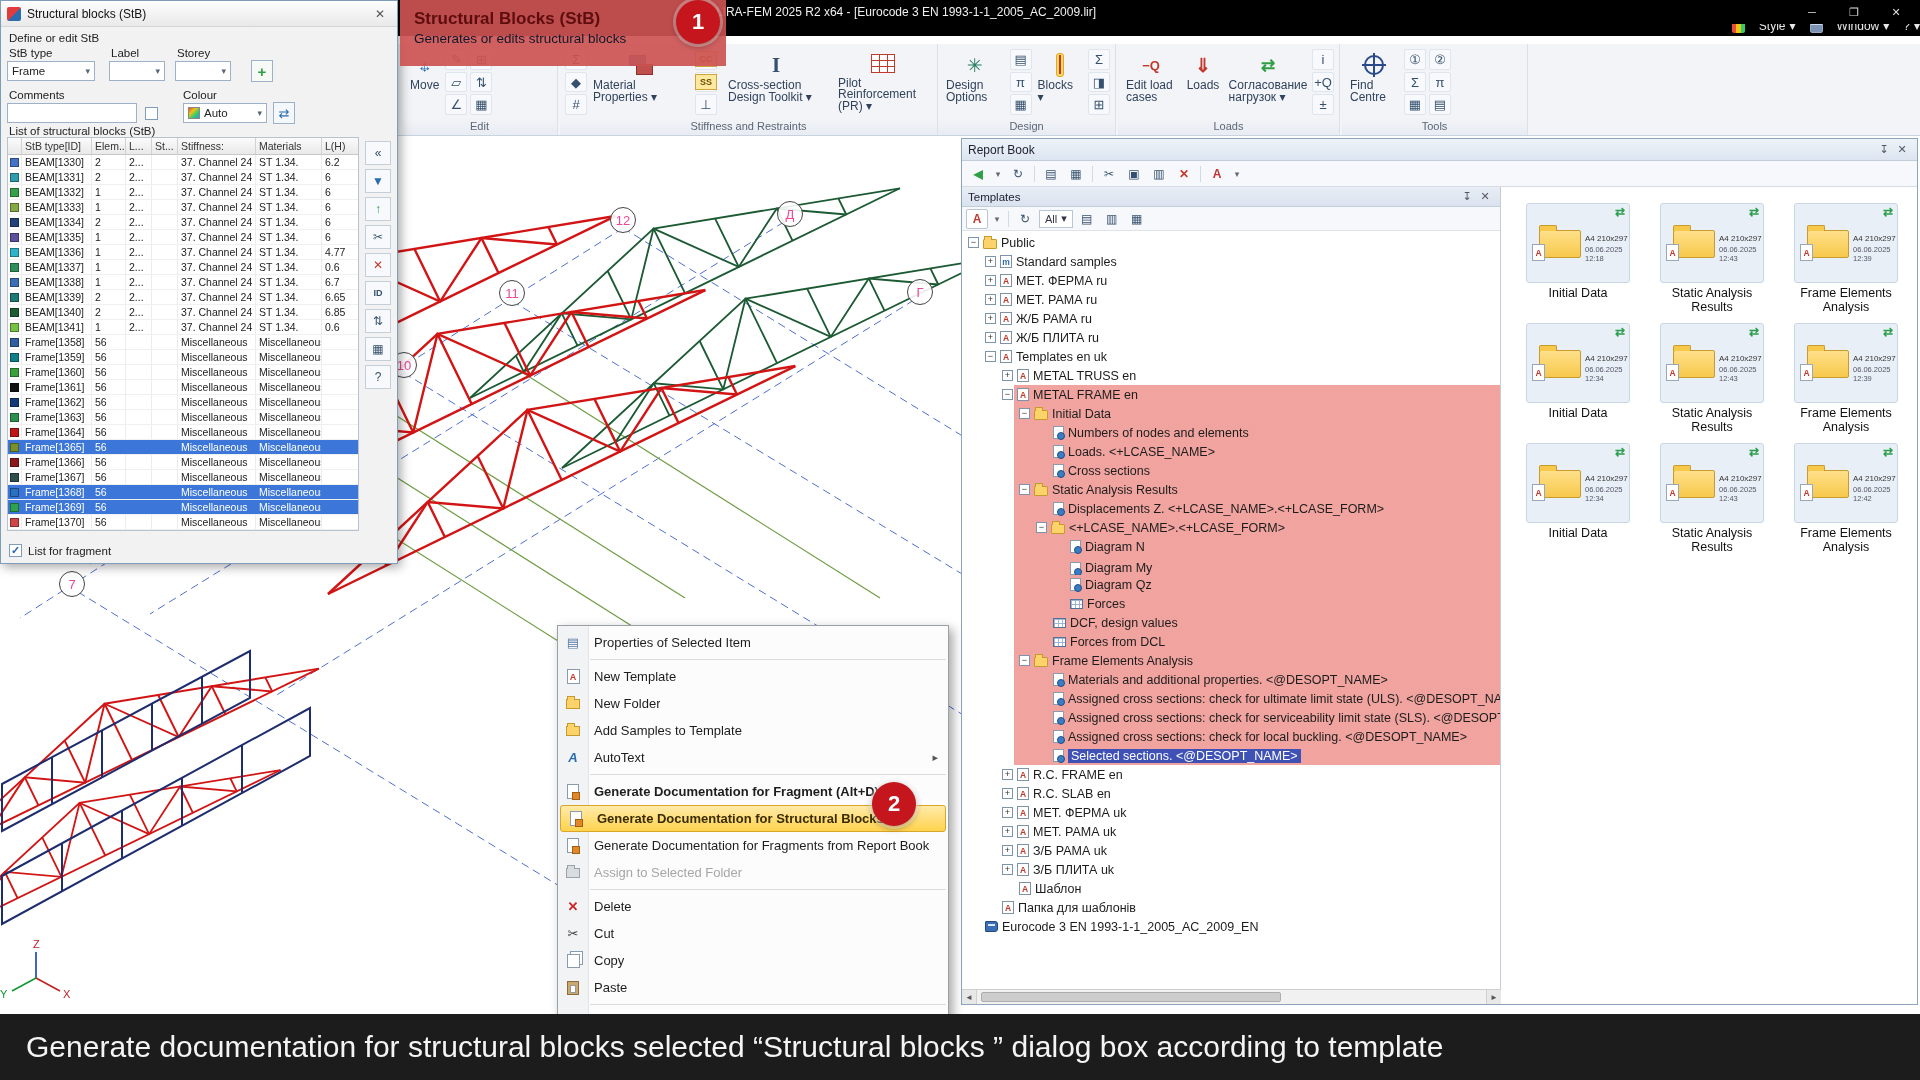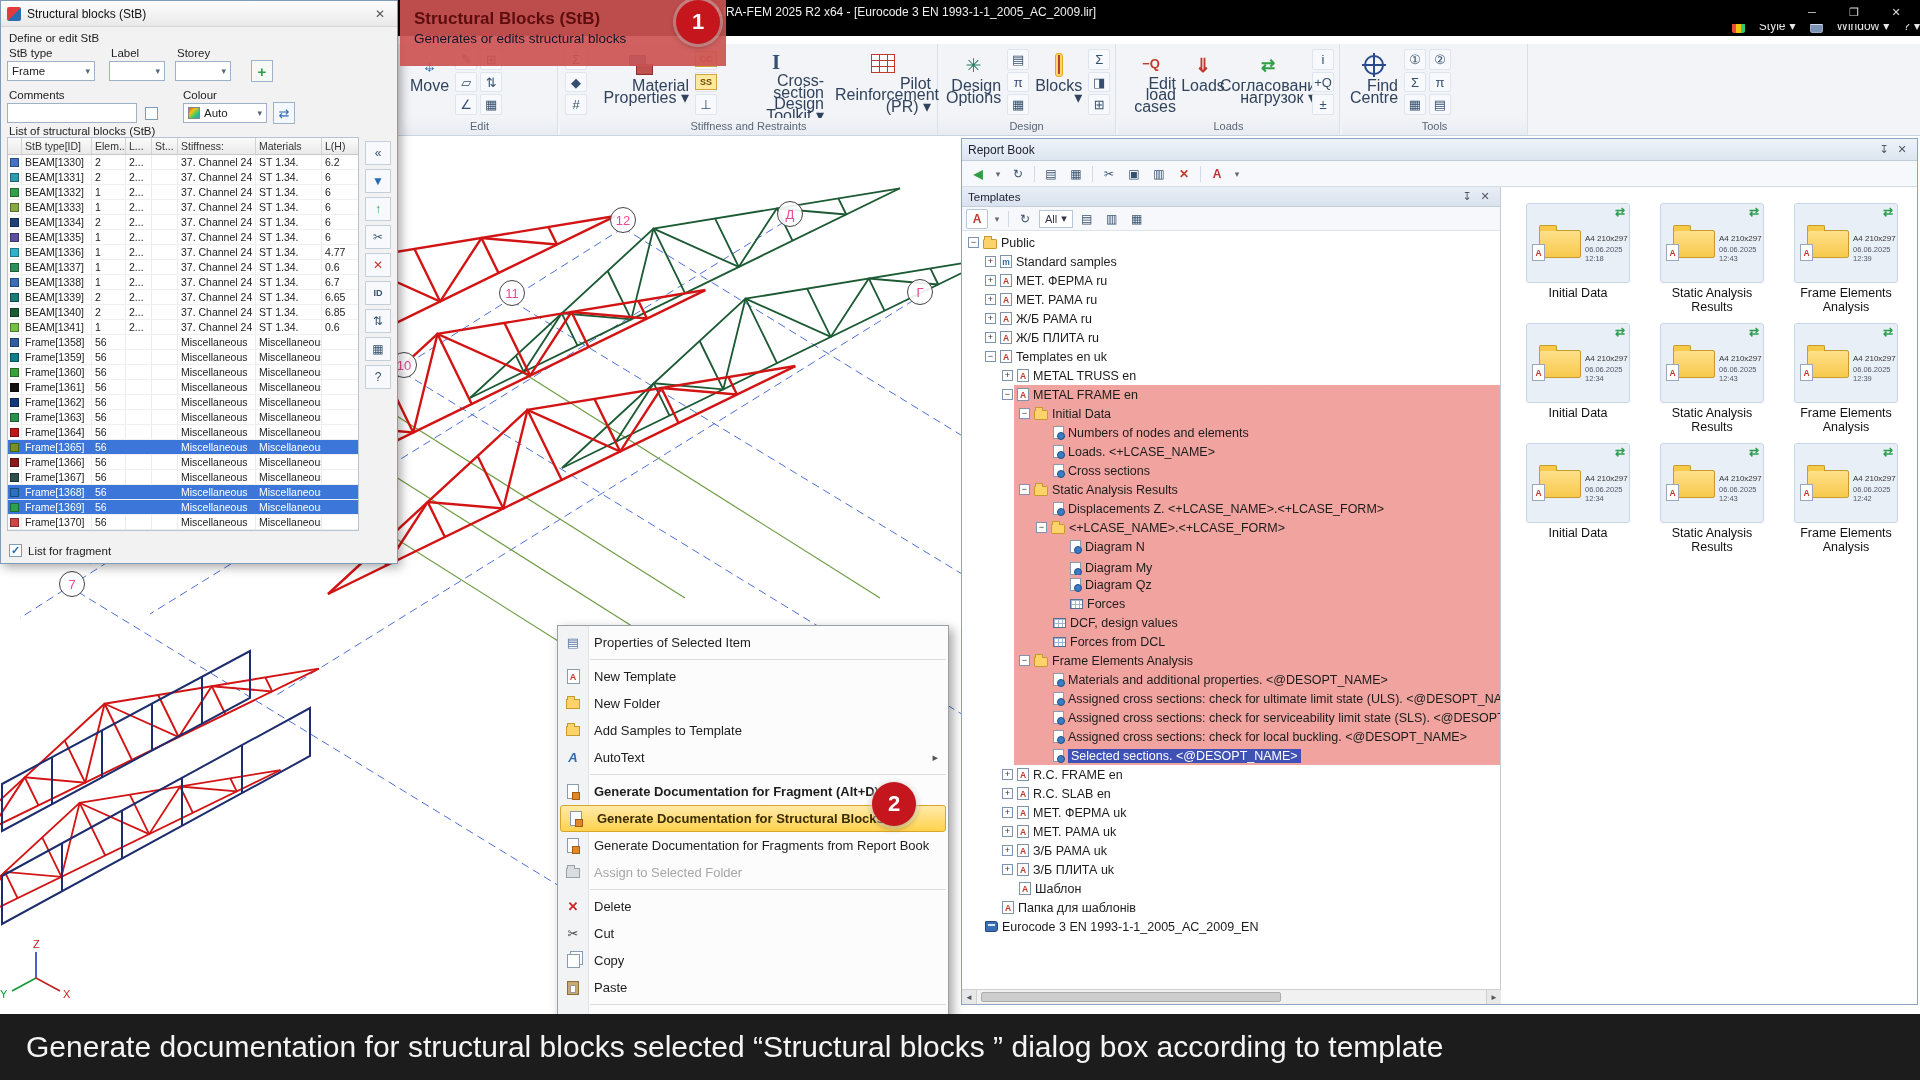--- a/index.html
+++ b/index.html
@@ -26,21 +26,21 @@
   
   .ribbon{position:absolute;left:0;top:44px;width:100%;height:92px;background:#f2f4f7;
           border-bottom:1px solid #c9d2df;z-index:5;}
   .rgroup{position:absolute;top:0;bottom:0;border-right:1px solid #dbe1ea;}
   .rbody{display:flex;gap:3px;padding:3px 5px;height:74px;align-items:stretch;}
   .rname{position:absolute;left:0;right:0;bottom:0;height:17px;font-size:11px;color:#5a6675;
          text-align:center;line-height:16px;background:linear-gradient(#f2f4f7,#e8ecf3);white-space:nowrap;overflow:hidden;}
   .rbig{display:flex;flex-direction:column;align-items:center;justify-content:flex-start;
         padding:2px 2px;border:1px solid transparent;border-radius:3px;cursor:default;}
   .ric{height:30px;display:flex;align-items:center;justify-content:center;}
-  .rlbl{font-size:16px;line-height:11.5px;text-align:right;color:#31435c;max-width:96px;}
+  .rlbl{font-size:12px;line-height:11.5px;text-align:left;color:#31435c;max-width:96px;}
   .rmini{display:flex;flex-direction:column;gap:2px;padding-top:2px;}
   .mi{width:22px;height:21px;display:flex;align-items:center;justify-content:center;font-size:13px;
       color:#35506e;background:#f7f9fc;border:1px solid #dfe5ee;border-radius:2px;cursor:default;}
   .mv{position:relative;width:22px;height:20px;color:#2b6cb0;font-weight:700;}
   .mv i{position:absolute;inset:0;display:flex;align-items:center;justify-content:center;font-style:normal;font-size:15px;}
   .grid-red{width:24px;height:19px;background:#fff;border:1.5px solid #c0392b;
             background-image:linear-gradient(#c0392b 1px,transparent 1px),linear-gradient(90deg,#c0392b 1px,transparent 1px);
             background-size:8px 6px;background-position:-1px -1px;}
   .hlbox{background:#ffd86b;border:1px solid #e3a81f;border-radius:3px;padding:2px;}
   .matic{position:relative;width:24px;height:22px;}

